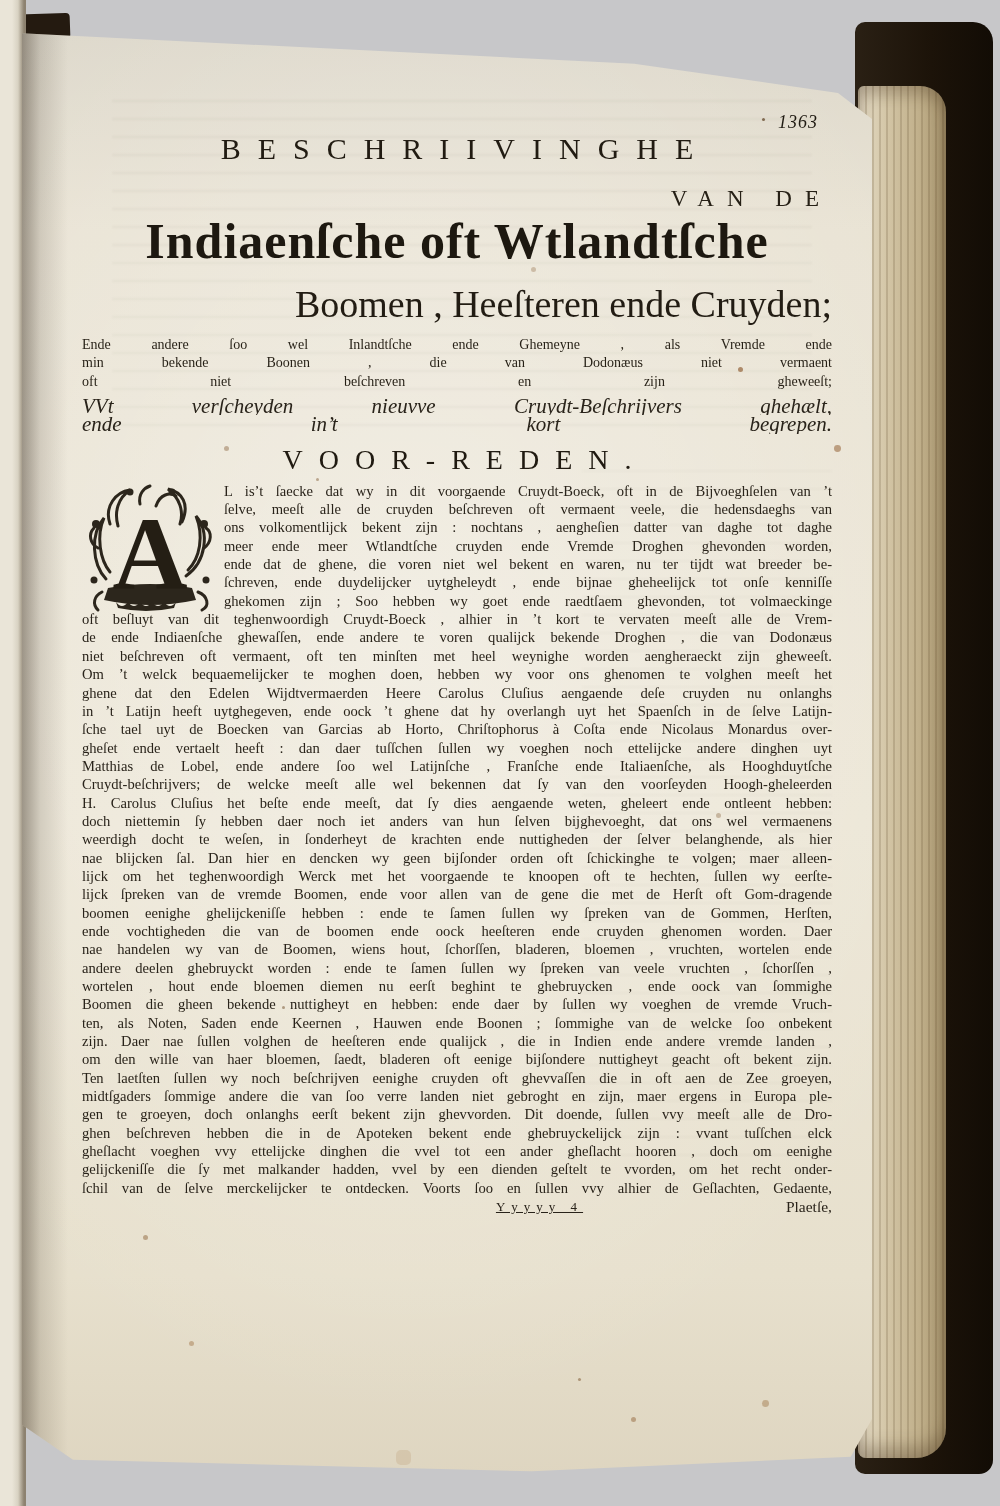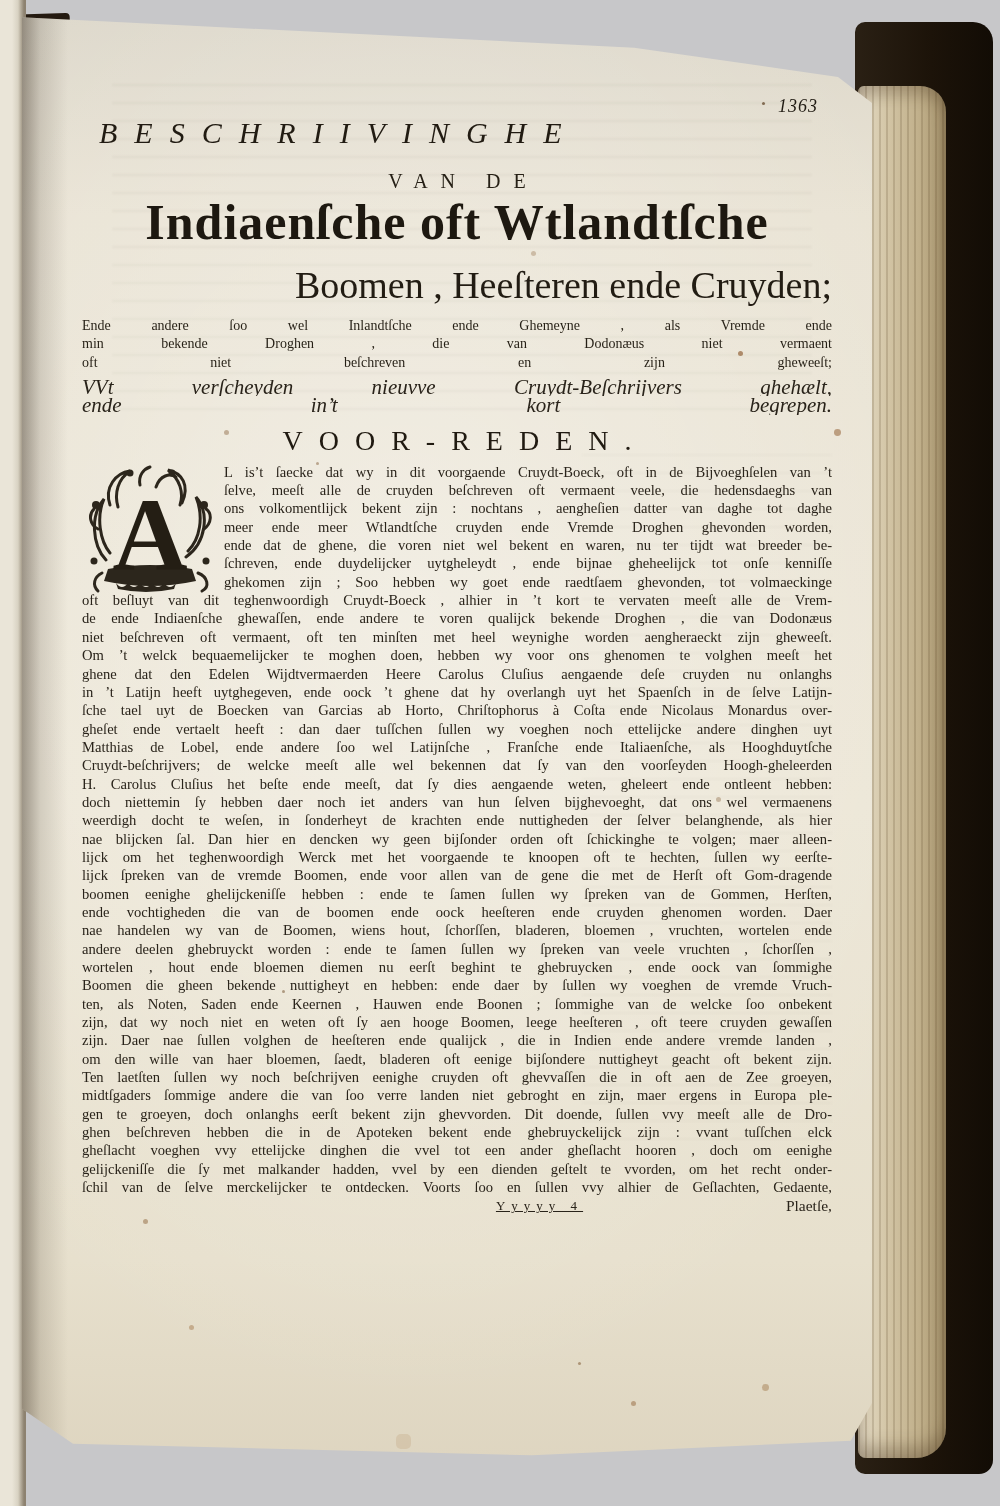--- a/index.html
+++ b/index.html
@@ -26,21 +26,21 @@
       linear-gradient(90deg,#e6ddc8,#d2c4a4 35%,#c0af8a 70%,#a8956e 100%);
     border-radius:6px 26px 30px 8px;
     box-shadow:inset 0 10px 14px rgba(60,40,20,.25), inset 0 -12px 16px rgba(60,40,20,.3);
   }
   .left-page-strip {
     position:absolute; left:0; top:0; width:26px; height:1506px;
     background:linear-gradient(90deg,#eae5d8 0 12px,#d8d2c2 18px,#8d8270 24px);
   }
   
   .page {
-    position:absolute; left:22px; top:10px; width:850px; height:1454px;
+    position:absolute; left:22px; top:26px; width:850px; height:1454px;
     background:
       radial-gradient(ellipse 120% 90% at 45% 42%, rgba(255,255,255,.35), rgba(255,255,255,0) 60%),
       linear-gradient(180deg,#ddd8cb 0%, #e9e3d4 14%, #ece6d6 55%, #e7e0cd 86%, #ded5c0 100%);
     clip-path:polygon(0 0.5%, 72% 2.6%, 96% 4.6%, 100% 6.4%, 100% 95.8%, 97.5% 98.4%, 60% 99.4%, 6% 98.6%, 0 96.2%);
     box-shadow:0 6px 18px rgba(50,45,35,.35);
     color:#262016;
   }
   .gutter-shadow {
     position:absolute; left:0; top:0; width:46px; height:100%;
     background:linear-gradient(90deg, rgba(45,33,20,.42), rgba(45,33,20,.14) 40%, rgba(45,33,20,0) 100%);
@@ -70,22 +70,22 @@
       260px 980px 0 0 rgba(110,75,40,.5),
       695px 788px 0 1px rgba(125,85,45,.35),
       510px 242px 0 1px rgba(128,86,44,.3);
   }
   
   .content { position:absolute; left:60px; top:0; width:750px; }
   .pagenum {
     position:absolute; top:86px; right:14px;
     font-size:18px; font-style:italic; letter-spacing:1px; color:#1f1a12;
   }
-  .t1 { margin-top:106px; text-align:left; font-size:30px; letter-spacing:17px; text-indent:17px; color:#211b12;font-style:italic; }
-  .t2 { margin-top:20px; text-align:center; font-size:20px; letter-spacing:13px; text-indent:13px; }
+  .t1 { margin-top:106px; text-align:center; font-size:30px; letter-spacing:17px; text-indent:17px; color:#211b12; }
+  .t2 { margin-top:20px; text-align:right; font-size:23px; letter-spacing:13px; text-indent:13px; }
   .t3 {  text-align:center; font-size:50px; font-weight:600; letter-spacing:1px; color:#1d1810; }
   .t4 { margin-top:12px; text-align:right; font-size:38px; font-weight:500; color:#221c13; }
   .sub   { margin-top:10px; text-align:center; font-size:14px; line-height:27px; color:#251f15; }
   .motto { margin-top:6px; text-align:center; font-size:21px; line-height:30px; font-style:italic; color:#29231a; }
   .heading { margin-top:10px; text-align:center; font-size:28px; letter-spacing:16px; text-indent:16px; color:#201a11; }
   .bodytext { position:relative; margin-top:6px; font-size:14.6px; color:#29231a; }
   .line {
     line-height:18.35px; white-space:nowrap; overflow:hidden;
     text-align:justify; text-align-last:justify;
   }
@@ -117,21 +117,21 @@
   <div class="content">
     <div class="pagenum">1363</div>
 
     <div class="t1">BESCHRIIVINGHE</div>
     <div class="t2">VAN DE</div>
     <div class="t3">Indiaenſche oft Wtlandtſche</div>
     <div class="t4">Boomen , Heeſteren ende Cruyden;</div>
 
     <div class="sub">
         <div class="line">Ende andere ſoo wel Inlandtſche ende Ghemeyne , als Vremde ende</div>
-        <div class="line">min bekende Droghen , die van Dodonæus niet vermaent</div>
+        <div class="line">min bekende Boonen , die van Dodonæus niet vermaent</div>
         <div class="line">oft niet beſchreven en zijn gheweeſt;</div>
       </div>
     <div class="motto">
         <div class="line">VVt verſcheyden nieuvve Cruydt-Beſchrijvers ghehælt,</div>
         <div class="line">ende in’t kort begrepen.</div>
       </div>
 
     <div class="heading">VOOR-REDEN.</div>
 
     <div class="bodytext">
@@ -188,21 +188,20 @@
           <div class="line">nae blijcken ſal. Dan hier en dencken wy geen bijſonder orden oft ſchickinghe te volgen; maer alleen-</div>
           <div class="line">lijck om het teghenwoordigh Werck met het voorgaende te knoopen oft te hechten, ſullen wy eerſte-</div>
           <div class="line">lijck ſpreken van de vremde Boomen, ende voor allen van de gene die met de Herſt oft Gom-dragende</div>
           <div class="line">boomen eenighe ghelijckeniſſe hebben : ende te ſamen ſullen wy ſpreken van de Gommen, Herſten,</div>
           <div class="line">ende vochtigheden die van de boomen ende oock heeſteren ende cruyden ghenomen worden. Daer</div>
           <div class="line">nae handelen wy van de Boomen, wiens hout, ſchorſſen, bladeren, bloemen , vruchten, wortelen ende</div>
           <div class="line">andere deelen ghebruyckt worden : ende te ſamen ſullen wy ſpreken van veele vruchten , ſchorſſen ,</div>
           <div class="line">wortelen , hout ende bloemen diemen nu eerſt beghint te ghebruycken , ende oock van ſommighe</div>
           <div class="line">Boomen die gheen bekende nuttigheyt en hebben: ende daer by ſullen wy voeghen de vremde Vruch-</div>
           <div class="line">ten, als Noten, Saden ende Keernen , Hauwen ende Boonen ; ſommighe van de welcke ſoo onbekent</div>
-          <div class="line">zijn, dat wy noch niet en weten oft ſy aen hooge Boomen, leege heeſteren , oft teere cruyden gewaſſen</div>
           <div class="line">zijn. Daer nae ſullen volghen de heeſteren ende qualijck , die in Indien ende andere vremde landen ,</div>
           <div class="line">om den wille van haer bloemen, ſaedt, bladeren oft eenige bijſondere nuttigheyt geacht oft bekent zijn.</div>
           <div class="line">Ten laetſten ſullen wy noch beſchrijven eenighe cruyden oft ghevvaſſen die in oft aen de Zee groeyen,</div>
           <div class="line">midtſgaders ſommige andere die van ſoo verre landen niet gebroght en zijn, maer ergens in Europa ple-</div>
           <div class="line">gen te groeyen, doch onlanghs eerſt bekent zijn ghevvorden. Dit doende, ſullen vvy meeſt alle de Dro-</div>
           <div class="line">ghen beſchreven hebben die in de Apoteken bekent ende ghebruyckelijck zijn : vvant tuſſchen elck</div>
           <div class="line">gheſlacht voeghen vvy ettelijcke dinghen die vvel tot een ander gheſlacht hooren , doch om eenighe</div>
           <div class="line">gelijckeniſſe die ſy met malkander hadden, vvel by een dienden geſtelt te vvorden, om het recht onder-</div>
           <div class="line">ſchil van de ſelve merckelijcker te ontdecken. Voorts ſoo en ſullen vvy alhier de Geſlachten, Gedaente,</div>
         </div>

